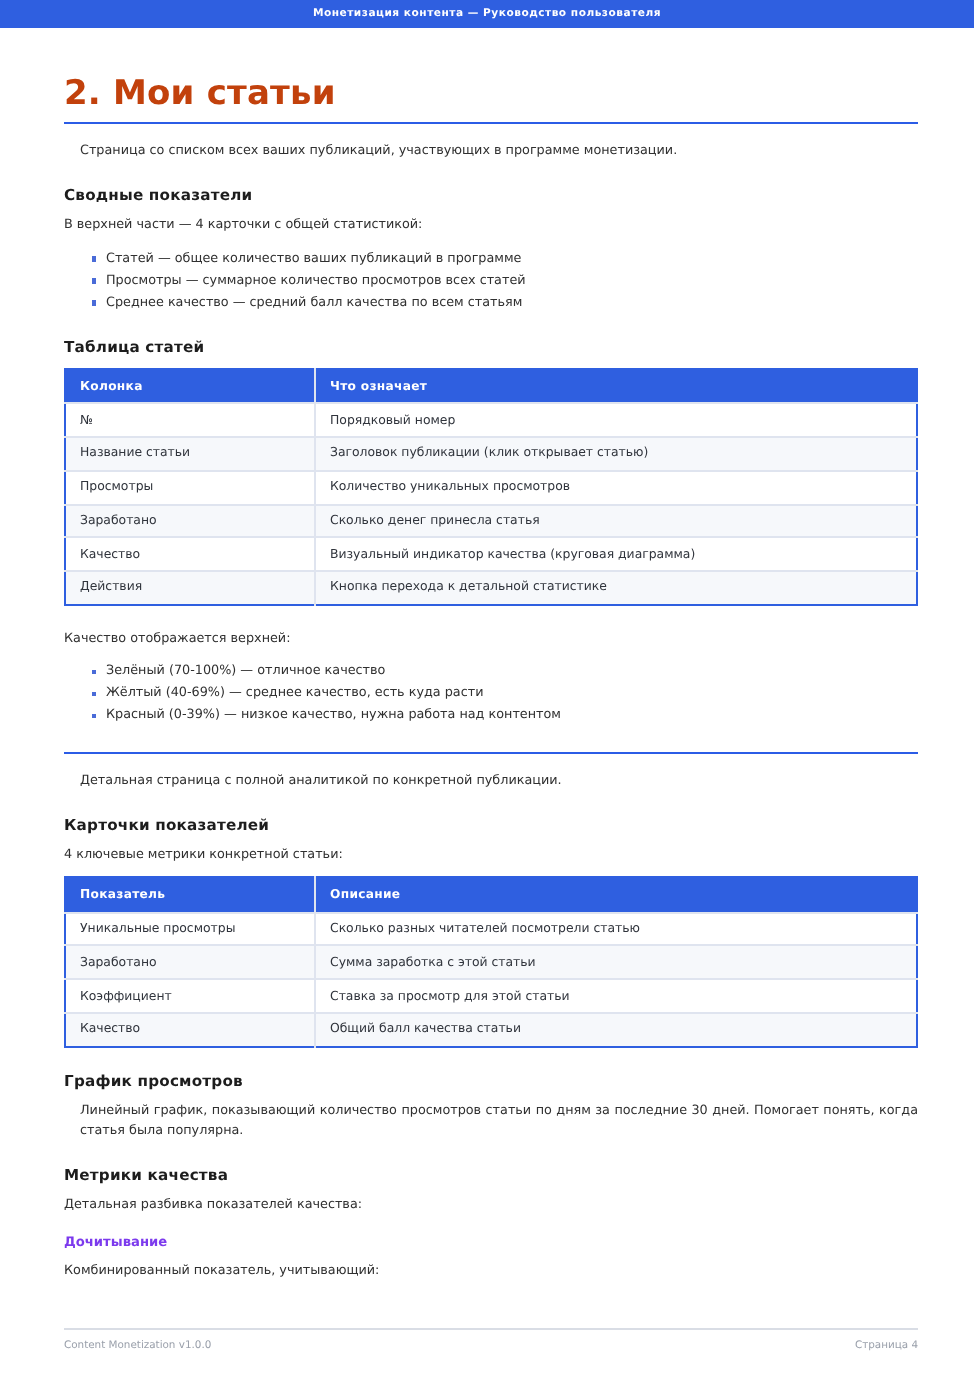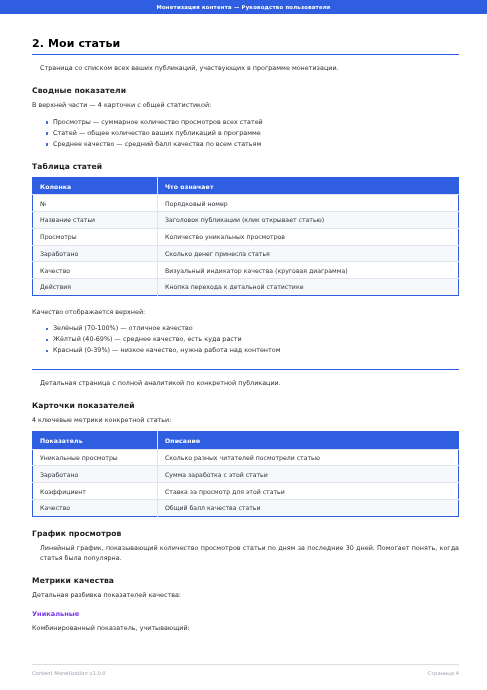--- a/index.html
+++ b/index.html
@@ -36,22 +36,22 @@
     letter-spacing: 0.25px;
     white-space: nowrap;
   }
 
   
   .content {
     padding: 23px 28px 0 32px;
   }
 
   h2.section {
-    color: #000000;
-    font-size: 11px;
+    color: #c2410c;
+    font-size: 17px;
     font-weight: bold;
     margin: 0 0 4px 0;
     letter-spacing: 0.1px;
   }
   .section-rule {
     height: 1.4px;
     background: #2b5ce6;
     margin: 0 0 9px 0;
   }
 
@@ -170,22 +170,22 @@
 
   <div class="content">
 
     <h2 class="section">2. Мои статьи</h2>
     <div class="section-rule"></div>
     <p class="lead">Страница со списком всех ваших публикаций, участвующих в программе монетизации.</p>
 
     <h3 class="sub">Сводные показатели</h3>
     <p class="intro">В верхней части — 4 карточки с общей статистикой:</p>
     <ul class="bullets">
+      <li><span>Статей — общее количество ваших публикаций в программе</span></li>
       <li><span>Просмотры — суммарное количество просмотров всех статей</span></li>
-      <li><span>Статей — общее количество ваших публикаций в программе</span></li>
       <li><span>Среднее качество — средний балл качества по всем статьям</span></li>
     </ul>
 
     <h3 class="sub">Таблица статей</h3>
     <table class="doc">
       <colgroup>
           <col class="c1">
           <col>
         </colgroup>
       <thead>
@@ -264,21 +264,21 @@
         </tr>
       </tbody>
     </table>
 
     <h3 class="sub">График просмотров</h3>
     <p class="lead just">Линейный график, показывающий количество просмотров статьи по дням за последние 30 дней. Помогает понять, когда статья была популярна.</p>
 
     <h3 class="sub">Метрики качества</h3>
     <p class="intro">Детальная разбивка показателей качества:</p>
     <div class="spacer-sm"></div>
-    <p class="accent-head">Уникальные</p>
+    <p class="accent-head">Дочитывание</p>
     <p class="intro">Комбинированный показатель, учитывающий:</p>
 
   </div>
 
   <div class="footer">
     <div class="footer-rule"></div>
     <div class="footer-row">
       <span>Content Monetization v1.0.0</span>
       <span>Страница 4</span>
     </div>

